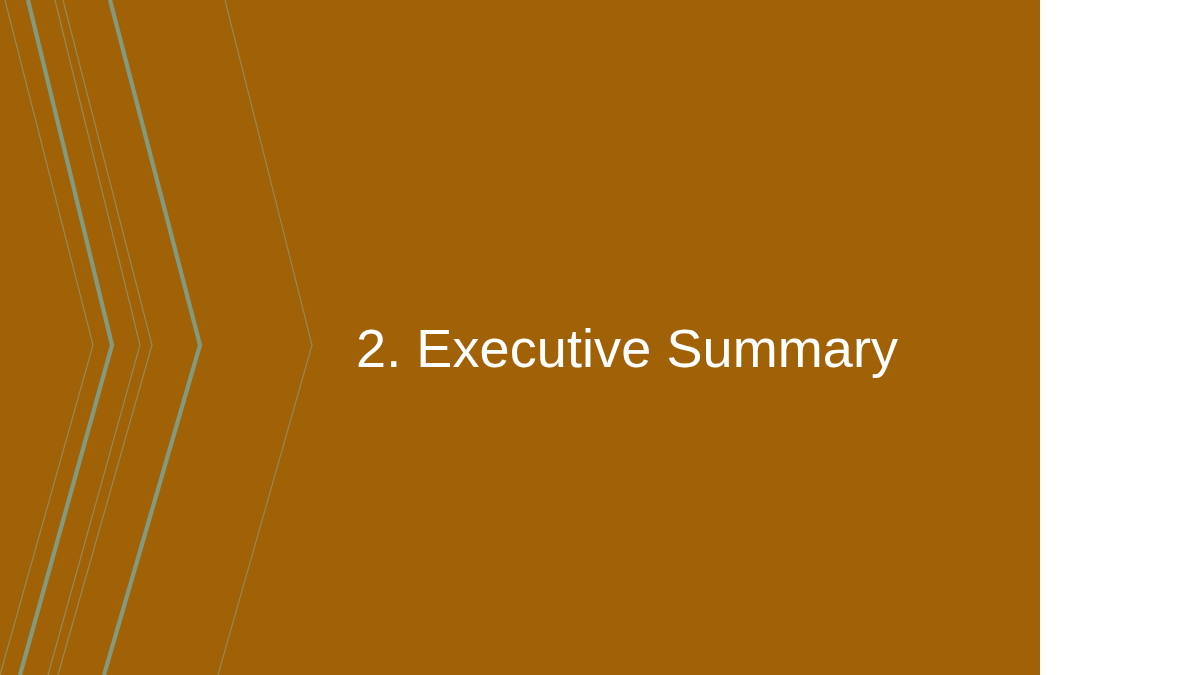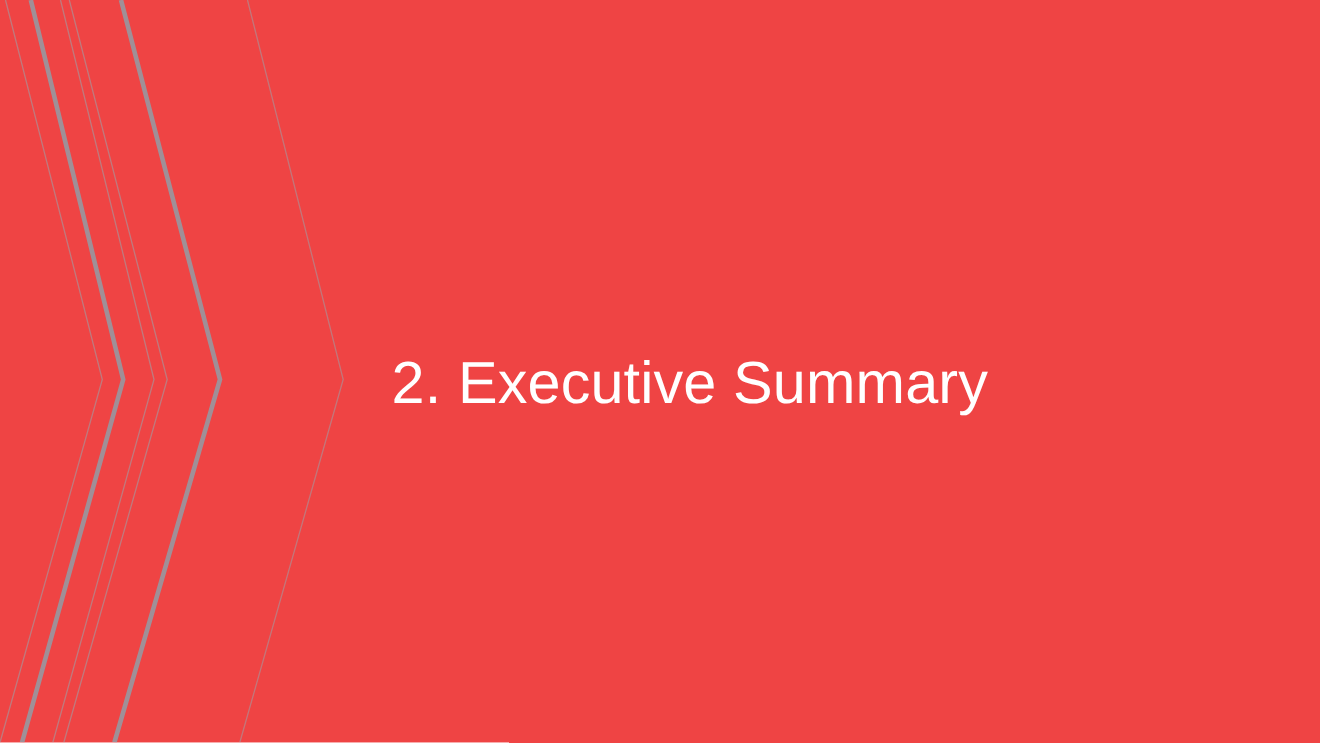--- a/index.html
+++ b/index.html
@@ -4,24 +4,24 @@
 <title>Executive Summary Slide</title>
 <style>
   html, body {
     margin: 0;
     padding: 0;
     background: #ffffff;
   }
 
   #slide {
     position: relative;
-    width: 1200px;
+    width: 1040px;
     height: 675px;
     overflow: hidden;
-    background: #ef4444;
+    background: #a16207;
     font-family: "Liberation Sans", "DejaVu Sans", sans-serif;
     -webkit-font-smoothing: antialiased;
   }
 
   
   #chevron-decoration {
     position: absolute;
     left: 0;
     top: 0;
     width: 1200px;

